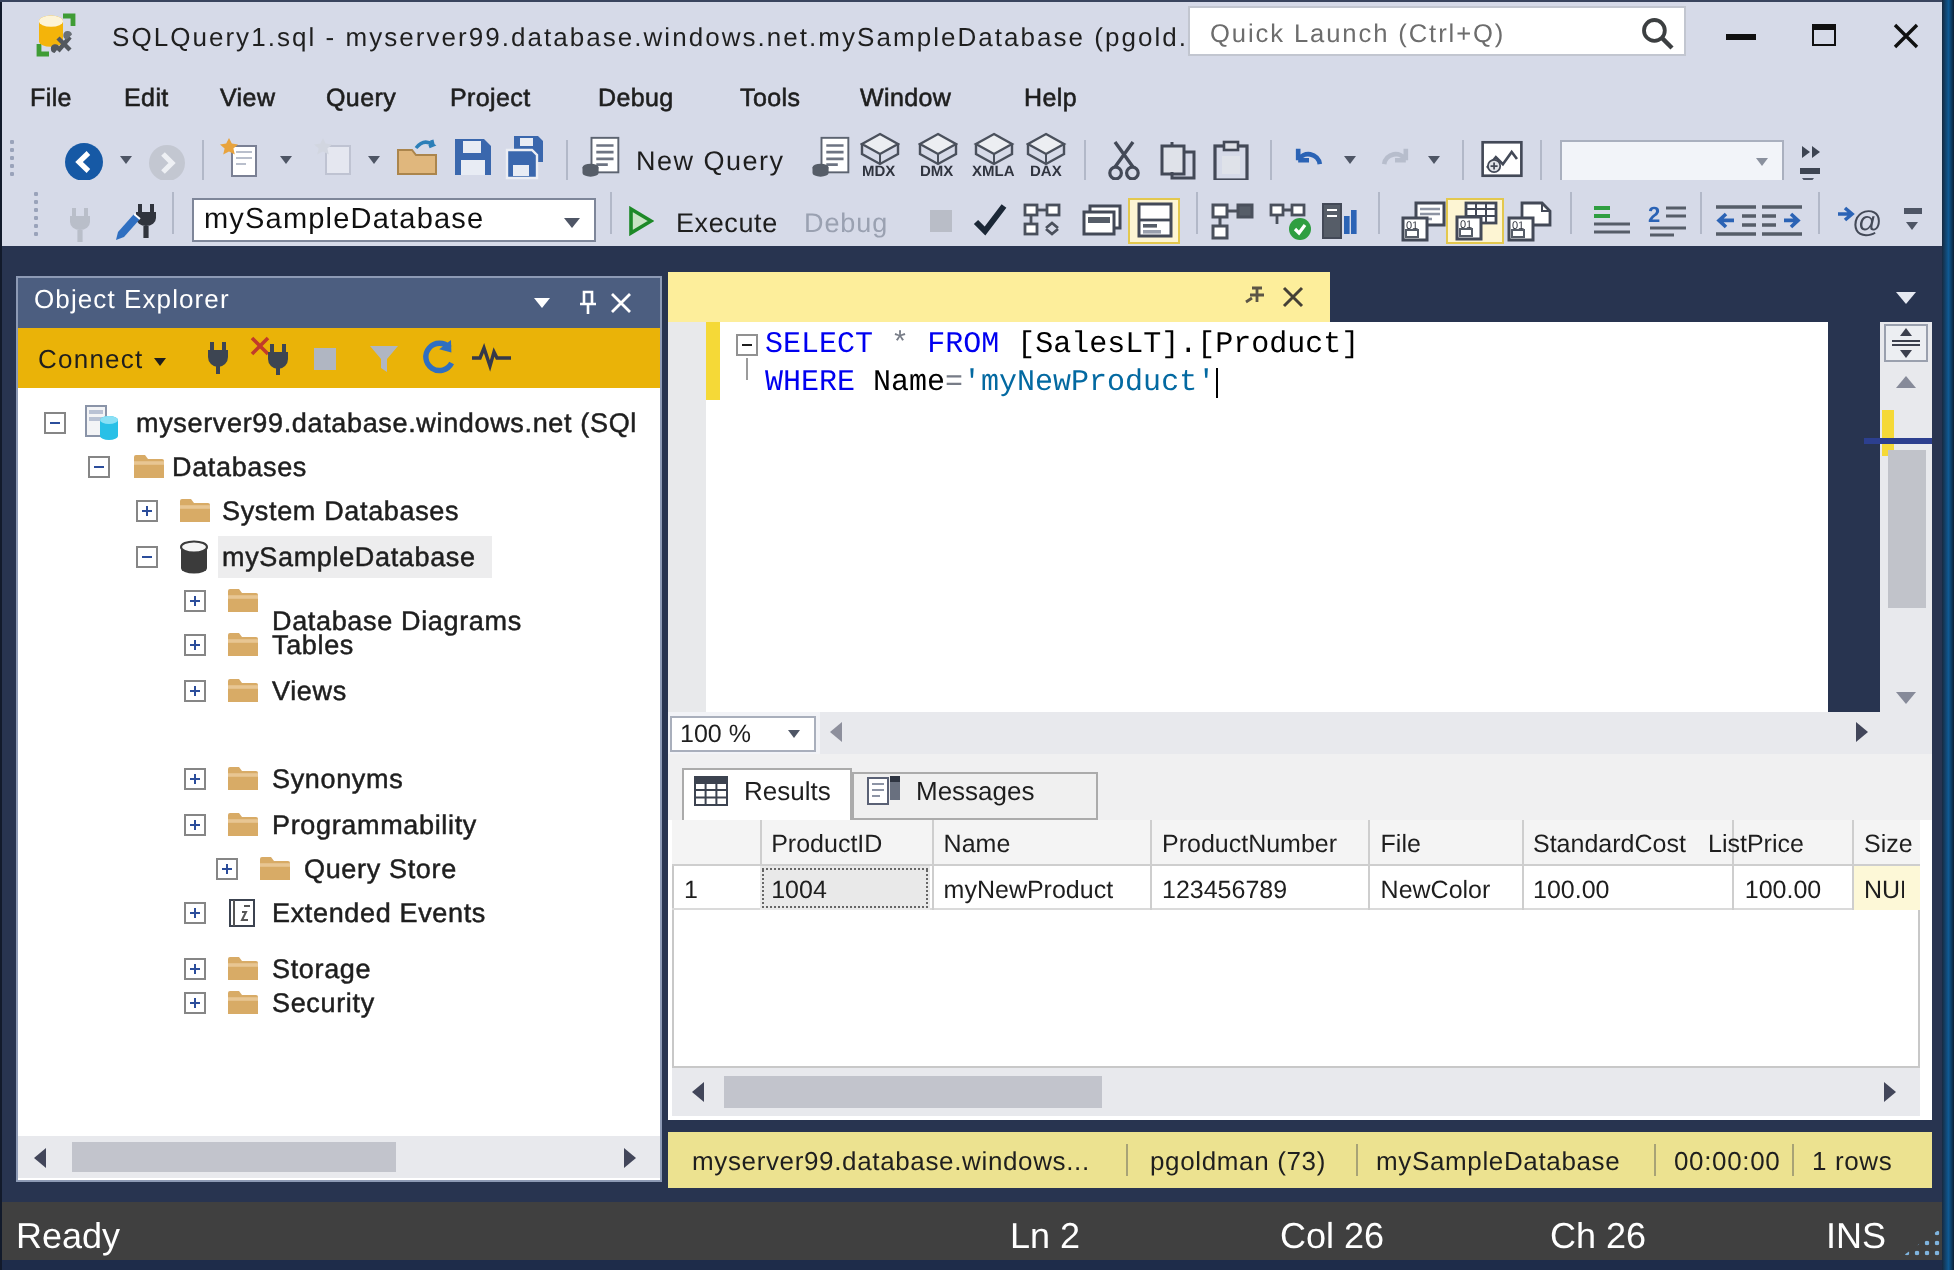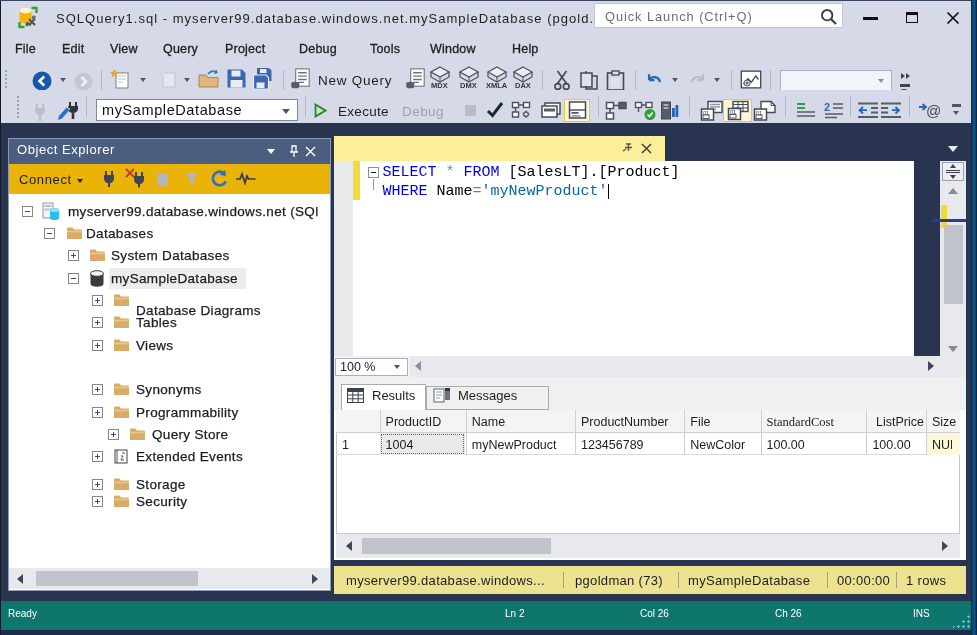--- a/index.html
+++ b/index.html
@@ -40,21 +40,21 @@
 #editor{left:334px;top:161px;width:580px;height:195px;background:#fff;}
 #edmargin{left:0;top:0;width:19px;height:195px;background:#e8e9eb;}
 #edyellow{left:19px;top:0;width:7px;height:39px;background:#f5d937;}
 .codeline{position:absolute;left:48.5px;font-family:"Liberation Mono",monospace;font-size:15px;line-height:19.3px;white-space:pre;color:#010101;}
 .kw{color:#0000f0;} .op{color:#777c87;} .str{color:#0369a1;}
 #edvsb{left:606px;top:0;width:26px;height:195px;background:#e8e9ed;}
 #edbottom{left:334px;top:356px;width:632px;height:21px;background:#f2f3f7;}
 #results{left:334px;top:377px;width:632px;height:183px;background:#fff;}
 #ystatus{left:334px;top:566px;width:632px;height:28px;background:#ece290;font-size:13px;letter-spacing:0.32px;color:#1e1e1e;}
 
-#bluebar{left:0;top:601px;width:977px;height:29px;background:#0f766e;color:#fff;font-size:10px;}
+#bluebar{left:0;top:601px;width:977px;height:29px;background:#404040;color:#fff;font-size:18px;}
 #bottomstrip{left:0;top:630px;width:977px;height:5px;background:#1e2c4a;}
 .gh{position:absolute;font-size:12.5px;color:#1e1e1e;white-space:nowrap;}
 .ysep{position:absolute;top:6px;width:1px;height:16px;background:#a8a376;}
 </style></head>
 <body>
 <div class="abs" id="titlebar">
   <svg class="abs" style="left:15px;top:5px" width="26" height="25" viewBox="0 0 25 25">
     <path d="M16 3 L21 3 L21 8" fill="none" stroke="#3f9c35" stroke-width="2.4"></path>
     <path d="M9 22 L4 22 L4 17" fill="none" stroke="#3f9c35" stroke-width="2.4"></path>
     <path d="M4 5.6 a6 2.8 0 0 1 12 0 v10 a6 2.8 0 0 1 -12 0 z" fill="#f4b40a"></path>
@@ -544,22 +544,22 @@
   <div class="abs" style="left:131.8px;top:33px;width:1px;height:45.4px;background:#cecece;"></div>
   <div class="abs" style="left:241px;top:33px;width:1px;height:45.4px;background:#cecece;"></div>
   <div class="abs" style="left:350.3px;top:33px;width:1px;height:45.4px;background:#cecece;"></div>
   <div class="abs" style="left:426.5px;top:33px;width:1px;height:45.4px;background:#cecece;"></div>
   <div class="abs" style="left:532.4px;top:33px;width:1px;height:45.4px;background:#cecece;"></div>
   <div class="abs" style="left:592px;top:33px;width:1px;height:45.4px;background:#cecece;"></div>
   <div class="gh" style="left:51.6px;top:37.5px;">ProductID</div>
   <div class="gh" style="left:137.8px;top:37.5px;">Name</div>
   <div class="gh" style="left:247px;top:37.5px;">ProductNumber</div>
   <div class="gh" style="left:356.3px;top:37.5px;">File</div>
-  <div class="gh" style="left:432.5px;top:37.5px;font-family:Liberation Serif, serif;">StandardCost</div>
-  <div class="gh" style="left:542px;top:37.5px;">ListPrice</div>
+  <div class="gh" style="left:432.5px;top:37.5px;">StandardCost</div>
+  <div class="gh" style="left:520px;top:37.5px;">ListPrice</div>
   <div class="gh" style="left:598px;top:37.5px;">Size</div>
   <div class="abs" style="left:592.5px;top:56.3px;width:33.5px;height:21.8px;background:#fdf8d7;"></div>
   <div class="abs" style="left:46.1px;top:56.3px;width:85.2px;height:21.8px;background:#e9e9e9;outline:1px dotted #666;outline-offset:-2px;"></div>
   <div class="gh" style="left:8px;top:60.5px;">1</div>
   <div class="gh" style="left:51.6px;top:60.5px;">1004</div>
   <div class="gh" style="left:137.8px;top:60.5px;">myNewProduct</div>
   <div class="gh" style="left:247px;top:60.5px;">123456789</div>
   <div class="gh" style="left:356.3px;top:60.5px;">NewColor</div>
   <div class="gh" style="left:432.5px;top:60.5px;">100.00</div>
   <div class="gh" style="left:538.4px;top:60.5px;">100.00</div>

